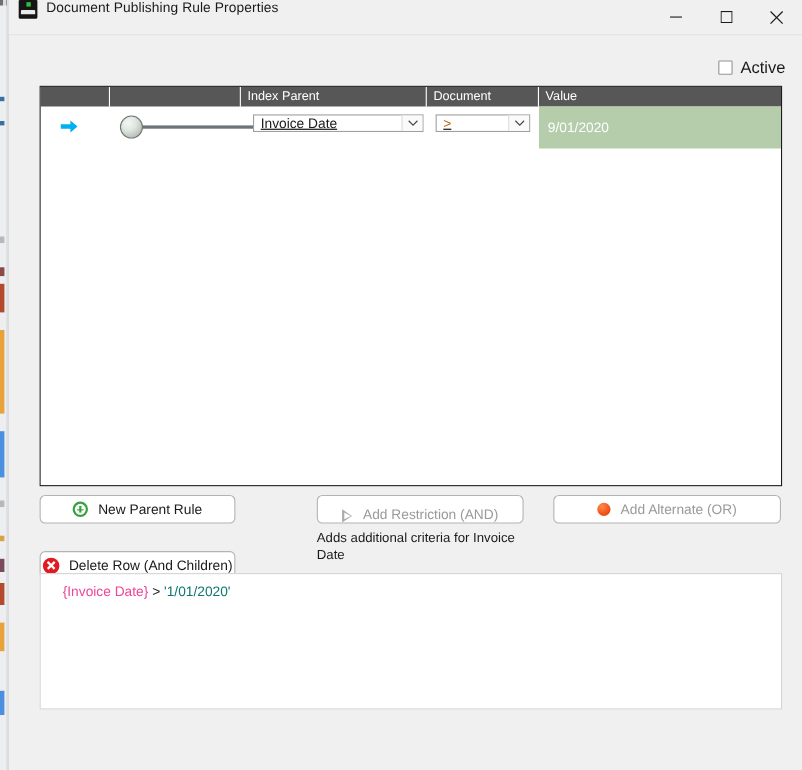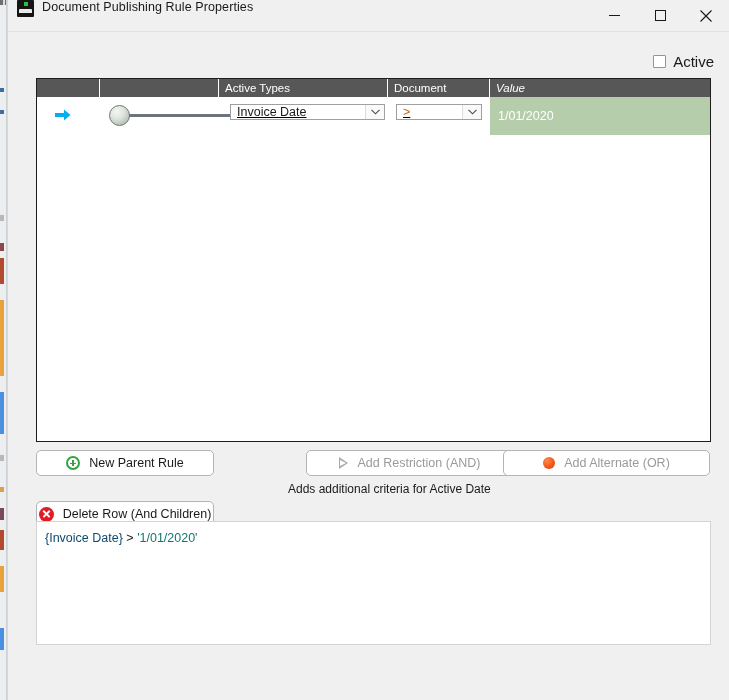--- a/index.html
+++ b/index.html
@@ -100,21 +100,21 @@
     position: absolute; top: 0; height: 18px;
     color: #ffffff; font-size: 11.5px; line-height: 18px;
     padding-left: 6px;
     border-left: 1px solid #ffffff;
     white-space: nowrap;
   }
   .hdr-cell.c0 { left: 0; width: 62px; border-left: none; }
   .hdr-cell.c1 { left: 62px; width: 119px; }
   .hdr-cell.c2 { left: 181px; width: 169px; }
   .hdr-cell.c3 { left: 350px; width: 102px; }
-  .hdr-cell.c4 { left: 452px; right: 0; width: 221px; font-style: italic; }
+  .hdr-cell.c4 { left: 452px; right: 0; width: 221px; }
 
   .grid-body { position: relative; height: 344px; background: #fff; }
   .row {
     position: relative; height: 38px;
   }
   .row-arrow {
     position: absolute; left: 18px; top: 11px;
     width: 16px; height: 14px;
   }
   .node-bullet {
@@ -164,21 +164,21 @@
     border: 1px solid #b4b4b4;
     border-radius: 5px;
     display: flex; align-items: center; justify-content: center;
     gap: 9px;
     font-size: 12.5px; color: #1a1a1a;
     height: 26px;
   }
   .btn.disabled { color: #9a9a9a; }
   .btn-new { left: 28px; top: 450px; width: 178px; }
   .btn-del { left: 28px; top: 484px; width: 178px; margin-top: 17px; }
-  .btn-and { left: 298px; top: 450px; width: 207px; }
+  .btn-and { left: 280px; top: 450px; width: 188px; align-items: flex-end; }
   .btn-or  { left: 495px; top: 450px; width: 207px; }
 
   .ico-plus {
     width: 14px; height: 14px; border-radius: 50%;
     border: 2px solid #36a23f; position: relative; flex: 0 0 auto;
   }
   .ico-plus::before, .ico-plus::after {
     content: ""; position: absolute; background: #36a23f;
   }
   .ico-plus::before { left: 2px; top: 4.5px; width: 6px; height: 1.5px; }
@@ -225,21 +225,21 @@
   .hint-or  { left: 495px; top: 482px; width: 200px; }
 
   
   .preview {
     position: absolute; left: 28px; top: 521px;
     width: 675px; height: 124px;
     background: #ffffff; border: 1px solid #d4d4d4;
     padding: 9px 8px;
     font-size: 12.5px;
   }
-  .tok-field { color: #0c4a6e; }
+  .tok-field { color: #ec4899; margin-left: 12px; }
   .tok-op { color: #1a1a1a; }
   .tok-lit { color: #0f766e; }
 
   
   .footer {
     position: absolute; left: 0; right: 0; bottom: 0; height: 44px;
     background: #f0f0f0;
     border-top: 1px solid #dcdcdc;
   }
   .fbtn {
@@ -309,21 +309,21 @@
 
     <div class="active-row">
       <div class="cbx"></div>
       <div class="active-label">Active</div>
     </div>
 
     <div class="grid">
       <div class="grid-header">
         <div class="hdr-cell c0"></div>
         <div class="hdr-cell c1"></div>
-        <div class="hdr-cell c2">Active Types</div>
+        <div class="hdr-cell c2">Index Parent</div>
         <div class="hdr-cell c3">Document</div>
         <div class="hdr-cell c4">Value</div>
       </div>
       <div class="grid-body">
         <div class="row">
           <div class="row-arrow">
             <svg width="16" height="14" viewBox="0 0 16 14">
               <path d="M0 5 H9 V1.5 L15.5 7 L9 12.5 V9 H0 Z" fill="#00b0f0"></path>
             </svg>
           </div>
@@ -341,21 +341,21 @@
 
           <div class="combo opr">
             <div class="val op">&gt;</div>
             <div class="arrow">
               <svg width="9" height="6" viewBox="0 0 9 6">
                   <path d="M0.5 0.8 L4.5 4.8 L8.5 0.8" fill="none" stroke="#4a4a4a" stroke-width="1.1"></path>
                 </svg>
             </div>
           </div>
 
-          <div class="value-cell">1/01/2020</div>
+          <div class="value-cell">9/01/2020</div>
         </div>
       </div>
     </div>
 
     <div class="btn btn-new">
       <span class="ico-plus"></span>
       <span>New Parent Rule</span>
     </div>
     <div class="btn btn-del">
       <span class="ico-x"></span>
@@ -363,21 +363,21 @@
     </div>
     <div class="btn btn-and disabled">
       <span class="ico-tri-out"></span>
       <span>Add Restriction (AND)</span>
     </div>
     <div class="btn btn-or disabled">
       <span class="ico-dot"></span>
       <span>Add Alternate (OR)</span>
     </div>
 
-    <div class="hint hint-and">Adds additional criteria for Active Date</div>
+    <div class="hint hint-and">Adds additional criteria for Invoice Date</div>
 
     <div class="preview">
       <span class="tok-field">{Invoice Date}</span>
       <span class="tok-op">&gt;</span>
       <span class="tok-lit">'1/01/2020'</span>
     </div>
 
 
   </div>
 </div>

